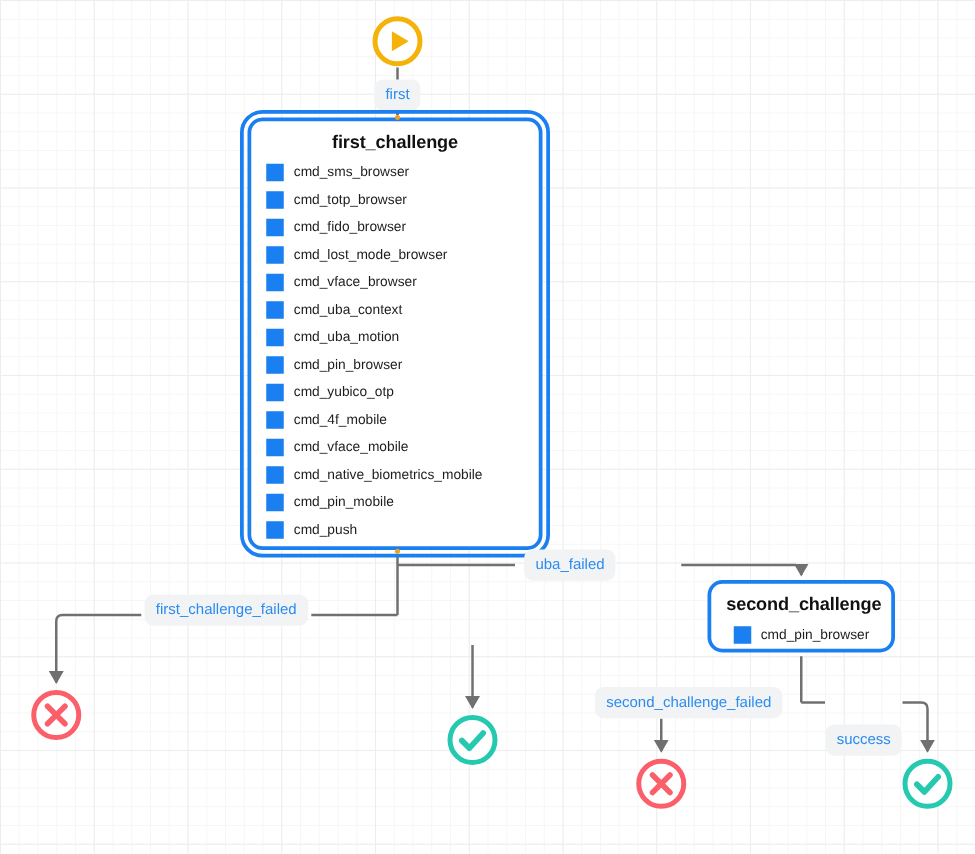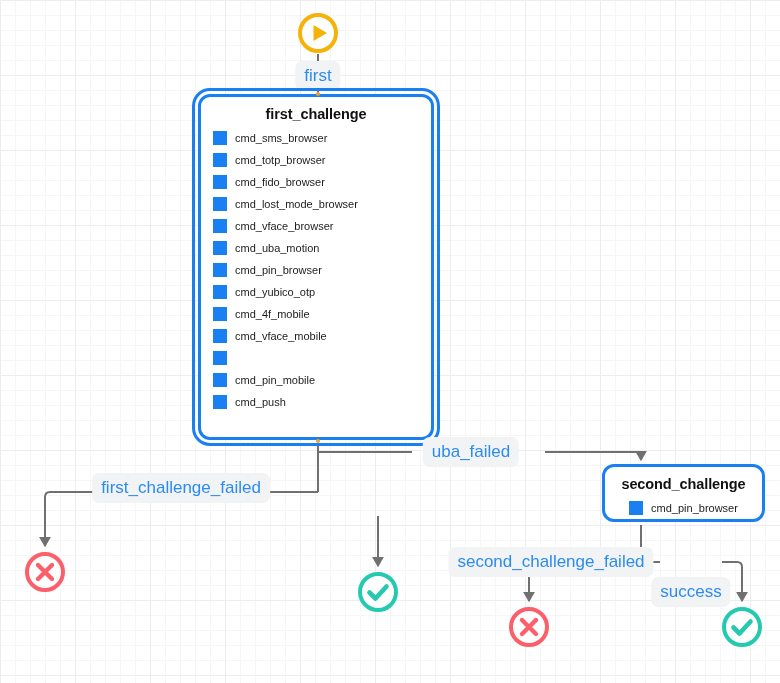--- a/index.html
+++ b/index.html
@@ -83,23 +83,22 @@
   }
   .box-first {
     left: 198px;
     top: 94px;
     width: 236px;
     height: 346px;
   }
   .box-second {
     left: 566px;
     top: 464px;
-    width: 163px;
+    width: 150px;
     height: 58px;
-    margin-left: 36px;
   }
 
   .box-title {
     text-align: center;
     font-size: 14.5px;
     font-weight: bold;
     color: #111111;
     letter-spacing: -0.1px;
     margin: 1px 0 5px 0;
     white-space: nowrap;
@@ -132,33 +131,33 @@
     height: 4px;
     border-radius: 50%;
     background: #f0a020;
   }
 
   
   .edge-label {
     position: absolute;
     background: #f2f3f5;
     color: #2b8cf0;
-    font-size: 17px;
+    font-size: 12px;
     line-height: 1;
     padding: 6px 9px 7px 9px;
     border-radius: 7px;
     white-space: nowrap;
     transform: translate(-50%, -50%);
     text-align: center;
   }
 
   .lbl-first            { left: 318px; top: 76px; }
   .lbl-first-chal-fail  { left: 181px; top: 488px; }
   .lbl-uba-successful   { left: 347px; top: 503px; }
-  .lbl-uba-failed       { left: 471px; top: 452px; }
+  .lbl-uba-failed       { left: 456px; top: 452px; }
   .lbl-second-chal-fail { left: 551px; top: 562px; }
   .lbl-success          { left: 691px; top: 592px; }
 </style>
 </head>
 <body>
 
 <div id="flow-canvas">
 
   <svg id="edge-layer" viewBox="0 0 780 683" width="780" height="683">
     <defs>
@@ -216,40 +215,45 @@
     <div class="cmd-row">
       <span class="cmd-swatch"></span>
       <span class="cmd-label">cmd_lost_mode_browser</span>
     </div>
     <div class="cmd-row">
       <span class="cmd-swatch"></span>
       <span class="cmd-label">cmd_vface_browser</span>
     </div>
     <div class="cmd-row">
       <span class="cmd-swatch"></span>
+      <span class="cmd-label">cmd_uba_context</span>
+    </div>
+    <div class="cmd-row">
+      <span class="cmd-swatch"></span>
       <span class="cmd-label">cmd_uba_motion</span>
     </div>
     <div class="cmd-row">
       <span class="cmd-swatch"></span>
       <span class="cmd-label">cmd_pin_browser</span>
     </div>
     <div class="cmd-row">
       <span class="cmd-swatch"></span>
       <span class="cmd-label">cmd_yubico_otp</span>
     </div>
     <div class="cmd-row">
       <span class="cmd-swatch"></span>
       <span class="cmd-label">cmd_4f_mobile</span>
     </div>
     <div class="cmd-row">
       <span class="cmd-swatch"></span>
       <span class="cmd-label">cmd_vface_mobile</span>
     </div>
     <div class="cmd-row">
       <span class="cmd-swatch"></span>
+      <span class="cmd-label">cmd_native_biometrics_mobile</span>
     </div>
     <div class="cmd-row">
       <span class="cmd-swatch"></span>
       <span class="cmd-label">cmd_pin_mobile</span>
     </div>
     <div class="cmd-row">
       <span class="cmd-swatch"></span>
       <span class="cmd-label">cmd_push</span>
     </div>
   </div>

